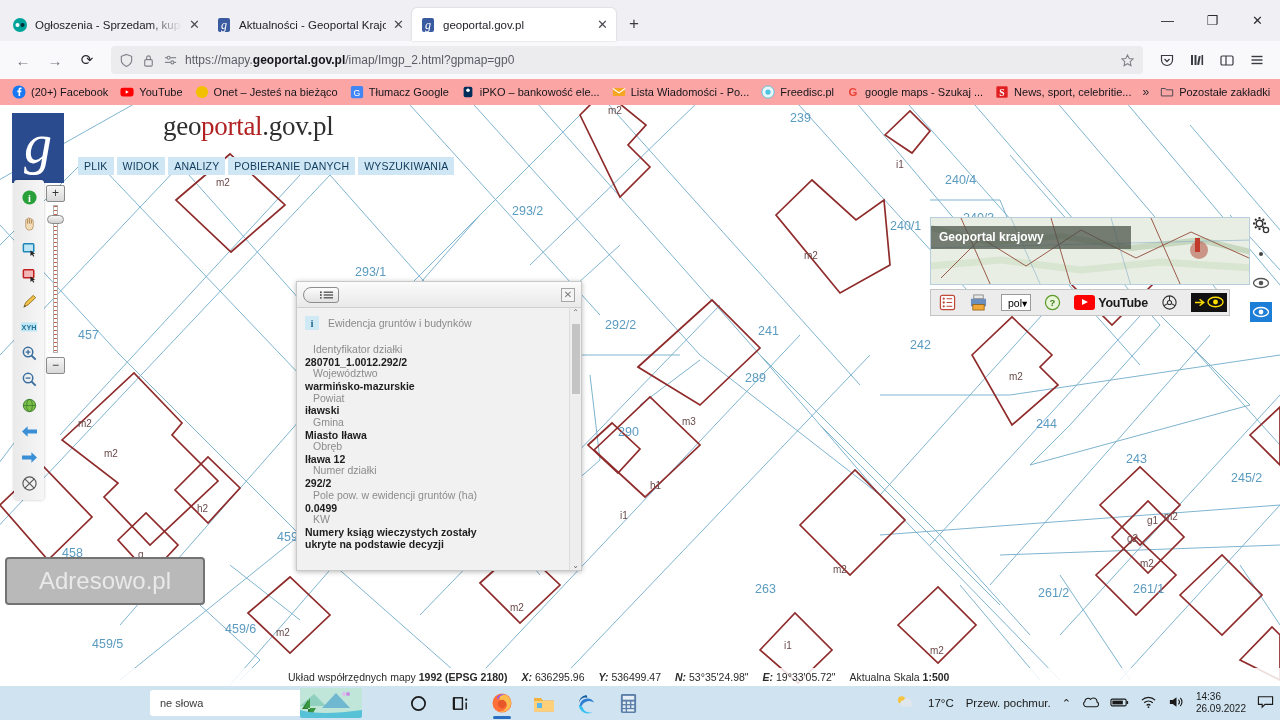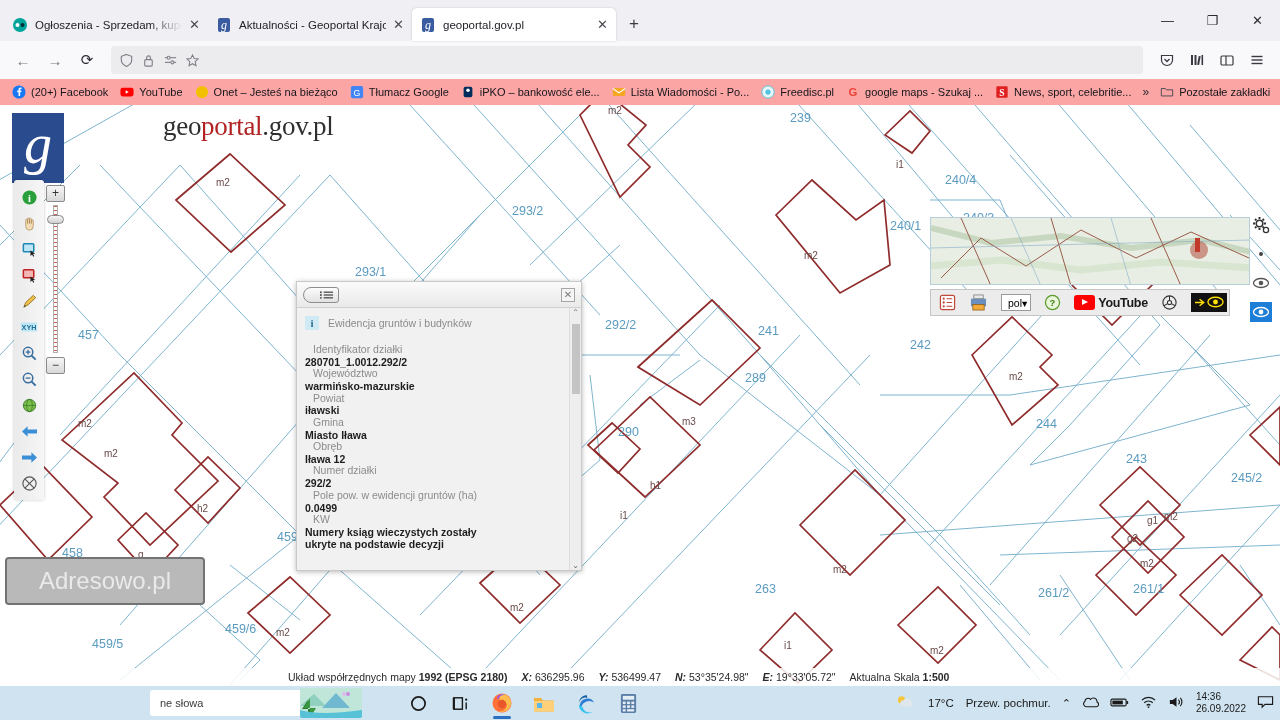--- a/index.html
+++ b/index.html
@@ -349,20 +349,21 @@
             </svg>
         </span>
         <span class="urlicon">
           <svg width="15" height="15" viewBox="0 0 16 16">
               <line x1="2" y1="5" x2="14" y2="5" stroke="#5b5b66" stroke-width="1.2"></line>
               <line x1="2" y1="10" x2="14" y2="10" stroke="#5b5b66" stroke-width="1.2"></line>
               <circle cx="6" cy="5" r="1.6" fill="#f0f0f4" stroke="#5b5b66" stroke-width="1.1"></circle>
               <circle cx="10" cy="10" r="1.6" fill="#f0f0f4" stroke="#5b5b66" stroke-width="1.1"></circle>
             </svg>
         </span>
+        <span class="urltext"><span>https://mapy.</span><b>geoportal.gov.pl</b><span>/imap/Imgp_2.html?gpmap=gp0</span></span>
         <span class="urlicon">
           <svg width="15" height="15" viewBox="0 0 16 16">
               <path d="M8 2 l1.8 3.9 4.2.5 -3.1 2.9 .8 4.2 -3.7-2.1 -3.7 2.1 .8-4.2 -3.1-2.9 4.2-.5 Z" fill="none" stroke="#5b5b66" stroke-width="1.1"></path>
             </svg>
         </span>
       </div>
 
       <div class="toolend">
         <div class="navbtn enabled">
           <svg width="16" height="16" viewBox="0 0 16 16">
@@ -606,20 +607,27 @@
         <span style="position: absolute; left: 1009px; top: 266px; font-size: 10px; color: rgb(106, 74, 74); font-family: &quot;Liberation Sans&quot;, sans-serif;">m2</span>
         <span style="position: absolute; left: 1147px; top: 410px; font-size: 10px; color: rgb(106, 74, 74); font-family: &quot;Liberation Sans&quot;, sans-serif;">g1</span>
         <span style="position: absolute; left: 1127px; top: 428px; font-size: 10px; color: rgb(106, 74, 74); font-family: &quot;Liberation Sans&quot;, sans-serif;">g2</span>
         <span style="position: absolute; left: 1164px; top: 406px; font-size: 10px; color: rgb(106, 74, 74); font-family: &quot;Liberation Sans&quot;, sans-serif;">m2</span>
         <span style="position: absolute; left: 1140px; top: 453px; font-size: 10px; color: rgb(106, 74, 74); font-family: &quot;Liberation Sans&quot;, sans-serif;">m2</span>
       </div>
 
     <div class="gp-logo">g</div>
     <div class="gp-title"><span class="dark">geo</span><span class="red">portal</span><span class="dark">.gov.pl</span></div>
 
+    <div class="gp-menu">
+      <span>PLIK</span>
+      <span>WIDOK</span>
+      <span>ANALIZY</span>
+      <span>POBIERANIE DANYCH</span>
+      <span>WYSZUKIWANIA</span>
+    </div>
 
     <div class="tool-col">
       <div class="tool-btn">
         <svg width="17" height="17" viewBox="0 0 18 18">
             <circle cx="9" cy="9" r="7.5" fill="#2aa03a"></circle>
             <text x="9" y="13.5" font-size="11" fill="#fff" text-anchor="middle" font-family="Liberation Serif, serif" font-weight="bold">i</text>
           </svg>
       </div>
       <div class="tool-btn">
         <svg width="17" height="17" viewBox="0 0 18 18">
@@ -758,20 +766,21 @@
             <path d="M220 0 L250 68"></path>
         </g>
         <g stroke="#7fa8c8" stroke-width="0.8" fill="none" opacity=".7">
           <path d="M0 30 L320 22"></path>
             <path d="M80 0 L110 68"></path>
             <path d="M180 0 L200 68"></path>
         </g>
         <circle cx="268" cy="32" r="9" fill="#b04a3a" opacity=".55"></circle>
         <rect x="264" y="20" width="5" height="14" fill="#c0392b"></rect>
       </svg>
+      <div class="mm-label">Geoportal krajowy</div>
     </div>
 
     <div class="gp-bar">
       <span class="gp-bar-item">
         <svg width="17" height="17" viewBox="0 0 18 18">
             <rect x="1.5" y="1.5" width="15" height="15" rx="2" fill="#fff" stroke="#c04a3a" stroke-width="1.3"></rect>
             <g fill="#c04a3a">
               <circle cx="5" cy="5" r="1.2"></circle>
               <circle cx="5" cy="9" r="1.2"></circle>
               <circle cx="5" cy="13" r="1.2"></circle>

